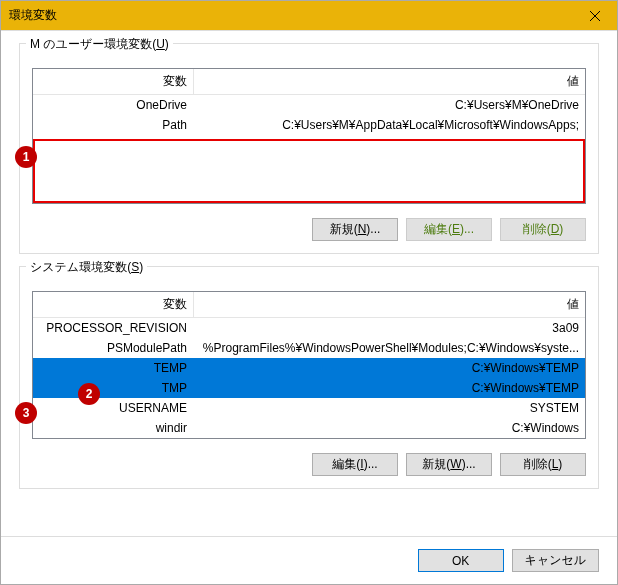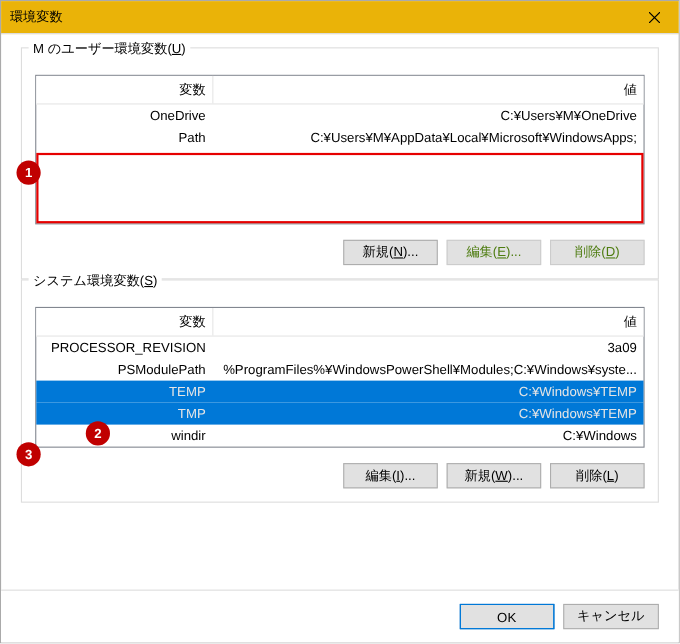--- a/index.html
+++ b/index.html
@@ -3,33 +3,33 @@
 <meta charset="utf-8">
 <style>
 * { box-sizing: border-box; margin: 0; padding: 0; }
 body { font-family: "Meiryo UI", "Yu Gothic UI", "MS UI Gothic", sans-serif; font-size: 12px; background: #fff; color: #000; }
 .dialog { width: 618px; height: 585px; background: #fff; border: 1px solid #aaa; position: relative; }
 .titlebar { height: 30px; background: #eab308; border-bottom: 1px solid #ddd; display: flex; align-items: center; padding: 0 0 0 8px; }
 .titlebar-title { flex: 1; font-size: 12px; }
 .close-btn { width: 45px; height: 29px; display: flex; align-items: center; justify-content: center; cursor: pointer; }
 .close-btn svg { width: 10px; height: 10px; }
 .content { padding: 12px 18px 14px 18px; }
-.group { border: 1px solid #ddd; position: relative; padding: 24px 12px 12px 12px; }
+.group { border: 1px solid #ddd; position: relative; margin-bottom: 12px; padding: 24px 12px 12px 12px; }
 .group-label { position: absolute; top: -8px; left: 6px; background: #fff; padding: 0 4px; font-size: 12px; }
 .group-label .accel { text-decoration: underline; }
 .table { border: 1px solid #828790; background: #fff; text-align: right; }
 .thead { display: flex; background: #fff; border-bottom: 1px solid #e5e5e5; }
 .thead .th { padding: 4px 6px; font-size: 12px; }
 .col-name { width: 160px; }
 .col-value { flex: 1; }
 .thead .th + .th { border-left: 1px solid #e5e5e5; }
 .tbody { }
 .row { display: flex; padding: 2px 0; }
 .row .td { padding: 1px 6px; font-size: 12px; white-space: nowrap; overflow: hidden; text-overflow: ellipsis; }
-.row.sel { background: #0078d7; color: #e5e5e5; }
+.row.sel { background: #0078d7; color: #000000; }
 .highlight-box { border: 2px solid #e60000; margin-top: 4px; height: 64px; }
 .btn-row { display: flex; justify-content: flex-end; gap: 8px; margin-top: 14px; }
 .btn { min-width: 86px; height: 23px; border: 1px solid #adadad; background: #e1e1e1; font-family: inherit; font-size: 12px; padding: 0 12px; cursor: pointer; }
 .btn:disabled { color: #4d7c0f; background: #e1e1e1; border-color: #ccc; cursor: default; }
 .btn .accel { text-decoration: underline; }
 .btn.primary { border-color: #0078d7; outline: 1px solid #0078d7; outline-offset: -1px; }
 .footer { position: absolute; bottom: 0; left: 0; right: 0; border-top: 1px solid #ddd; padding: 12px 18px; display: flex; justify-content: flex-end; gap: 8px; background: #fff; }
 .callout { position: absolute; width: 22px; height: 22px; border-radius: 50%; background: #c00000; color: #fff; display: flex; align-items: center; justify-content: center; font-size: 12px; font-weight: bold; z-index: 10; }
 </style>
 </head>
@@ -96,20 +96,24 @@
             </div>
             <div class="row sel">
               <div class="td col-name">TEMP</div>
               <div class="td col-value">C:¥Windows¥TEMP</div>
             </div>
             <div class="row sel">
               <div class="td col-name">TMP</div>
               <div class="td col-value">C:¥Windows¥TEMP</div>
             </div>
             <div class="row">
+              <div class="td col-name">USERNAME</div>
+              <div class="td col-value">SYSTEM</div>
+            </div>
+            <div class="row">
               <div class="td col-name">windir</div>
               <div class="td col-value">C:¥Windows</div>
             </div>
           </div>
       </div>
       <div class="btn-row">
         <button class="btn"><span>編集(</span><span class="accel">I</span><span>)...</span></button>
         <button class="btn"><span>新規(</span><span class="accel">W</span><span>)...</span></button>
         <button class="btn"><span>削除(</span><span class="accel">L</span><span>)</span></button>
       </div>

